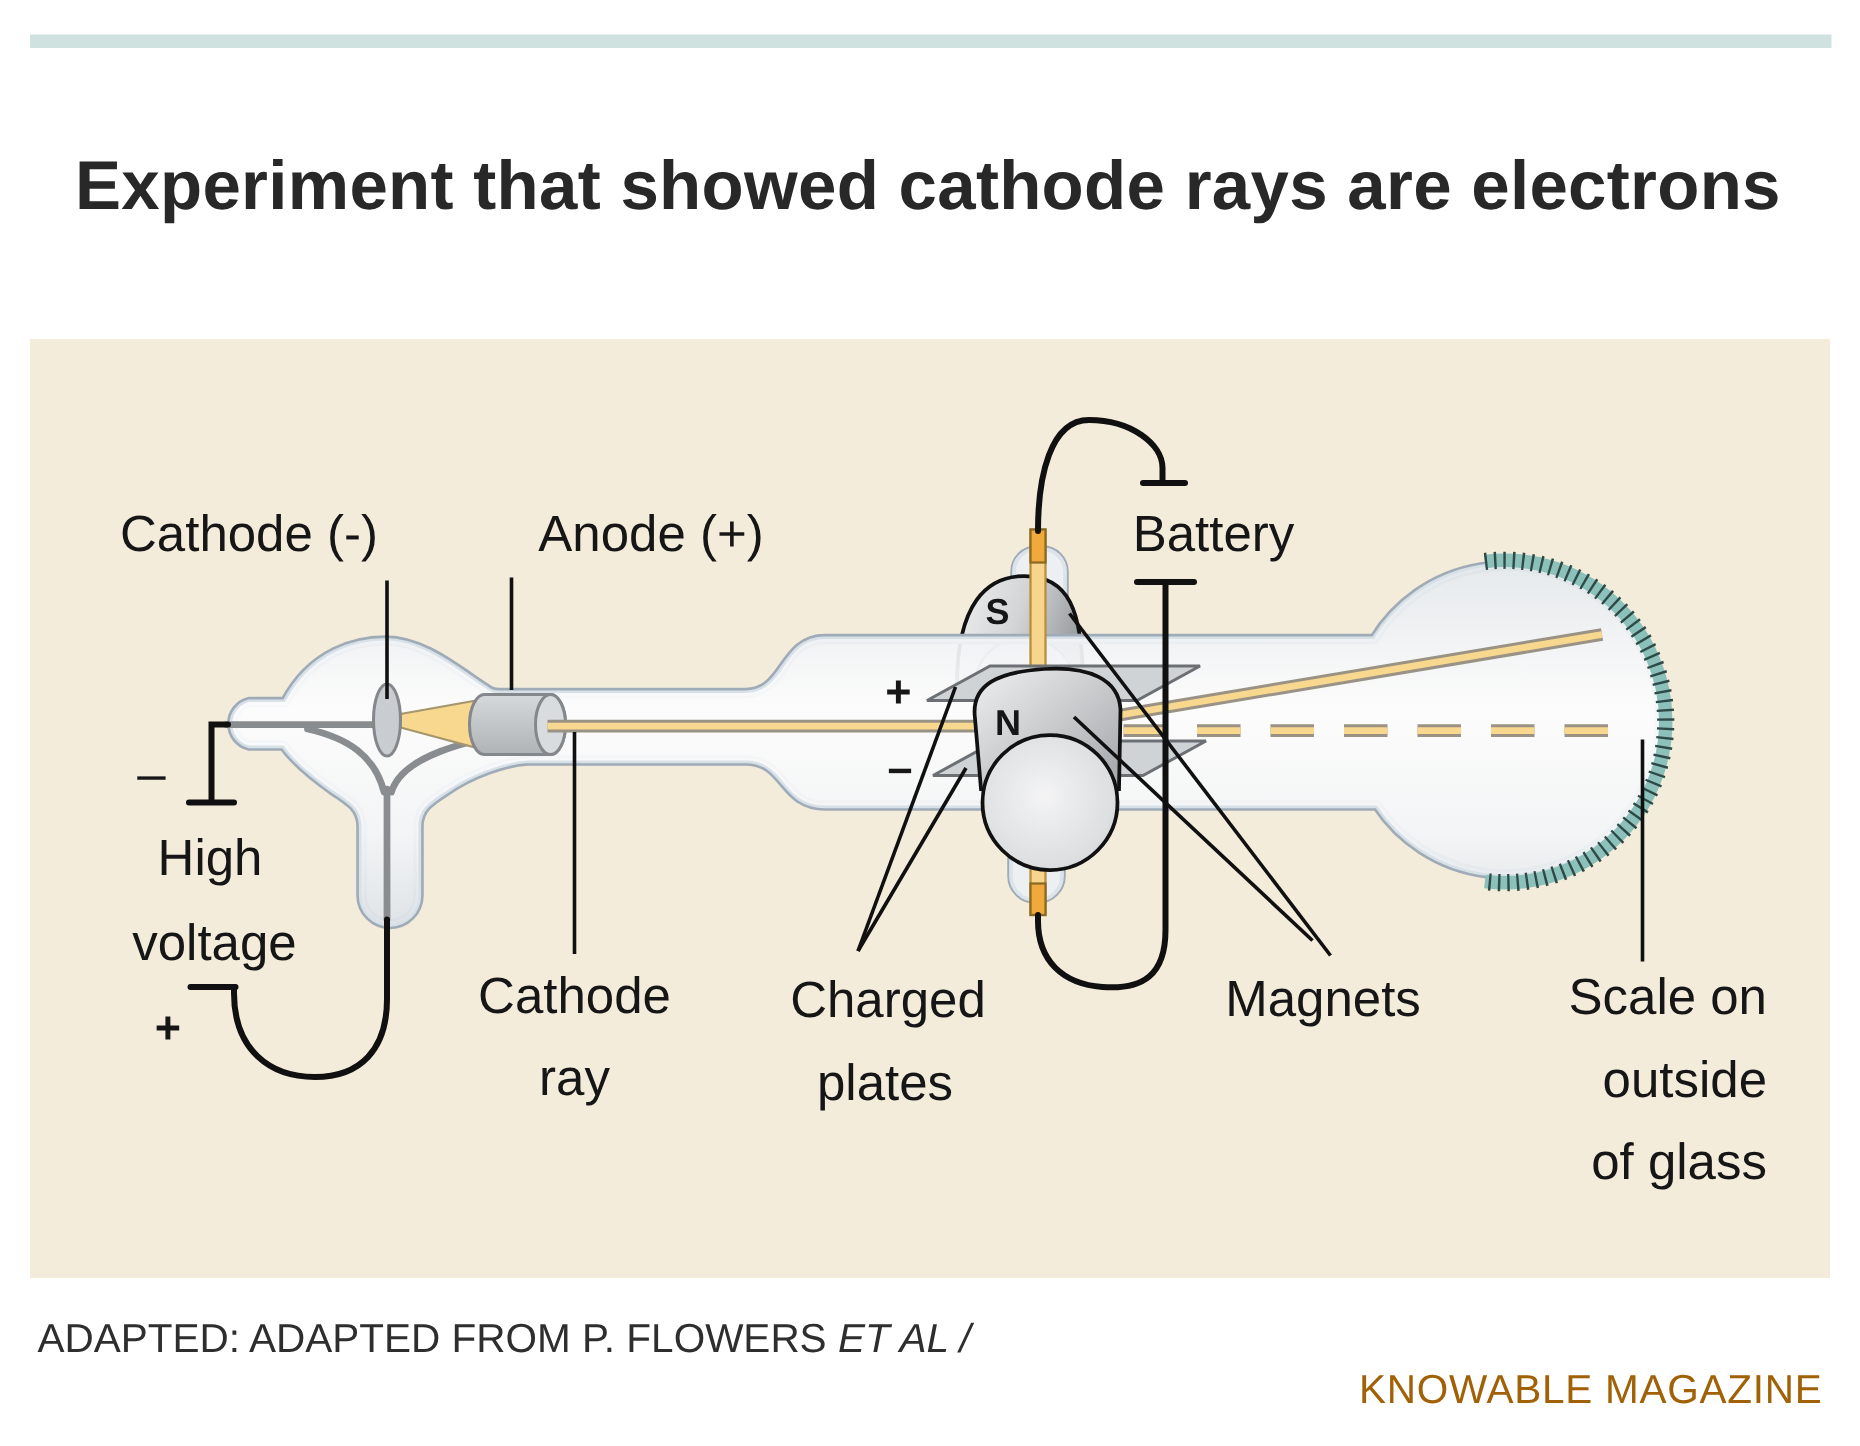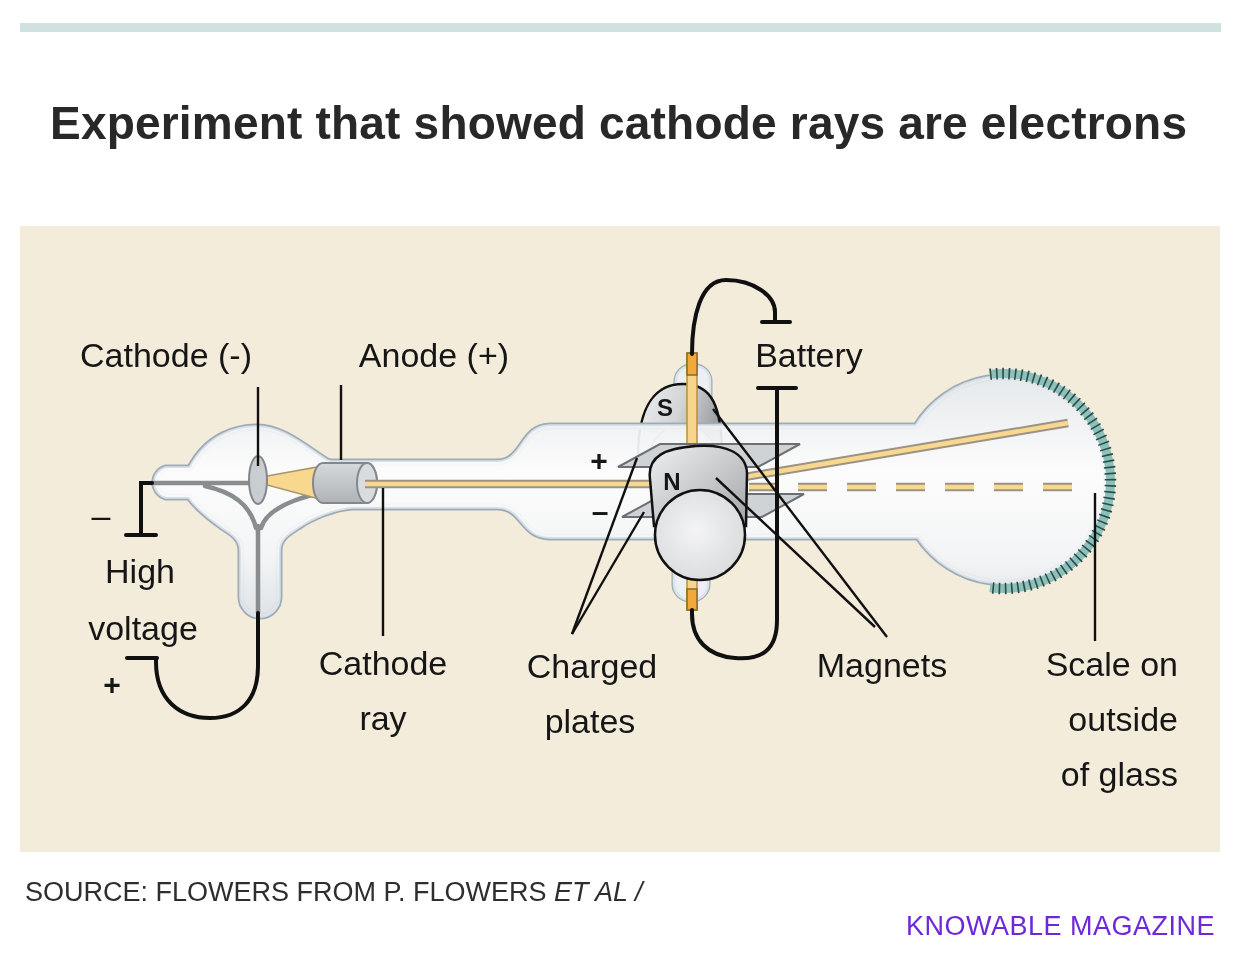--- a/index.html
+++ b/index.html
@@ -28,21 +28,21 @@
   .wire{stroke:#101010;stroke-width:4;fill:none;stroke-linecap:round;}
   .pointer{stroke:#101010;stroke-width:2.4;fill:none;}
   .gwire{stroke:#8a8d90;stroke-width:4.5;fill:none;stroke-linecap:round;}
   .beam-under{stroke:#9a9284;stroke-width:8.5;fill:none;}
   .beam-core{stroke:var(--beam);stroke-width:4.5;fill:none;}
   .band{stroke:var(--band);}
   .footer{
     position:absolute;left:25px;top:872px;font-size:27px;line-height:40px;color:#2e2e2e;
   }
   .credit{
-    position:absolute;right:25px;top:911px;font-size:27px;color:#6d28d9;letter-spacing:0.5px;
+    position:absolute;right:25px;top:911px;font-size:27px;color:#a16207;letter-spacing:0.5px;
   }
 </style>
 </head>
 <body>
 
 <div class="accent-bar"></div>
 
 <h1 class="title">Experiment that showed cathode rays are electrons</h1>
 
 <div class="panel"></div>
@@ -180,15 +180,15 @@
   <text class="lbl" x="1158" y="450" text-anchor="end">Scale on</text>
   <text class="lbl" x="1158" y="505" text-anchor="end">outside</text>
   <text class="lbl" x="1158" y="560" text-anchor="end">of glass</text>
   <text class="sign" x="579" y="245" text-anchor="middle">+</text>
   <text class="sign" x="580" y="296" text-anchor="middle">–</text>
   <text class="pole" x="645" y="190" text-anchor="middle">S</text>
   <text class="pole" x="652" y="264" text-anchor="middle">N</text>
 </svg>
 
 <div class="footer">
-  <div><span>SOURCE: FLOWERS FROM P. FLOWERS </span><i>ET AL /</i></div>
+  <div><span>ADAPTED: ADAPTED FROM P. FLOWERS </span><i>ET AL /</i></div>
 </div>
 <div class="credit">KNOWABLE MAGAZINE</div>
 
 </body></html>

